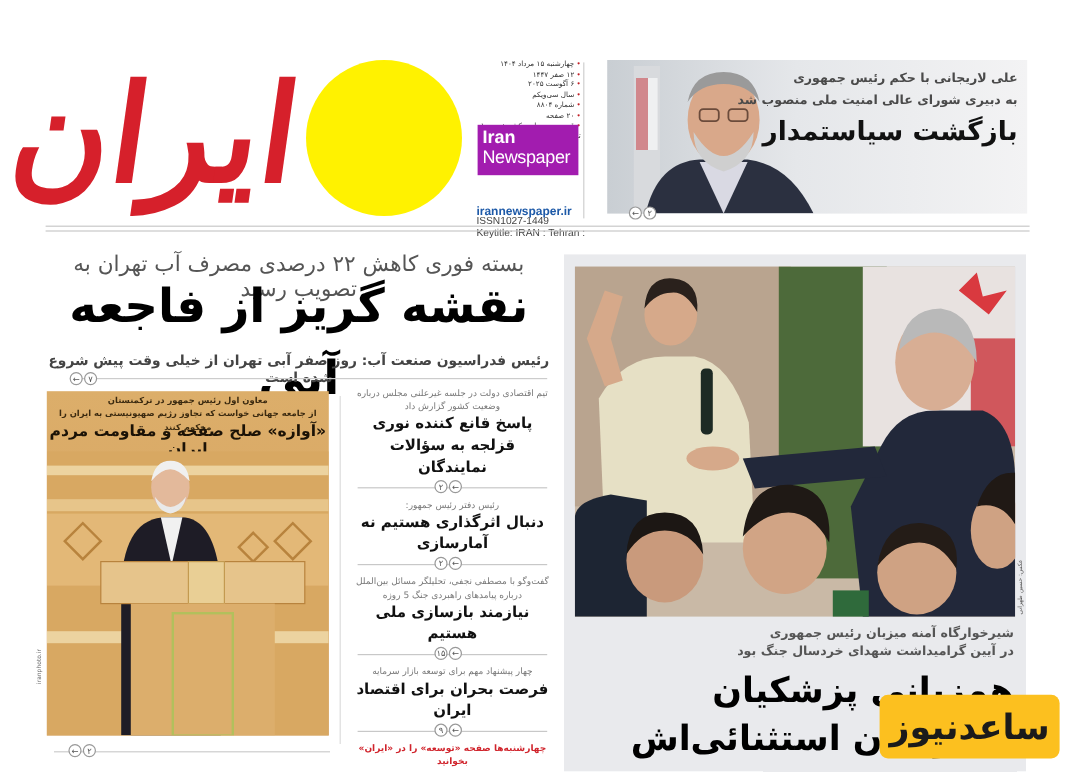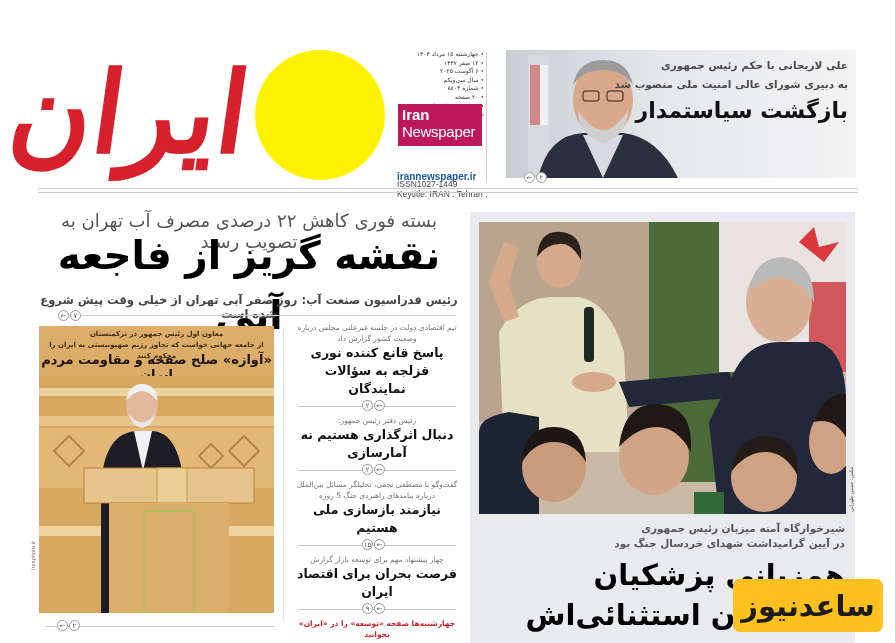--- a/index.html
+++ b/index.html
@@ -7,21 +7,21 @@
   .abs { position: absolute; }
 
   
   #logo { left: 38px; top: 48px; width: 210px; height: 135px; }
   #logo-text { position:absolute; left:0; top:0; width:210px; height:135px; font-family:"DejaVu Serif", serif; font-weight:bold; font-size:112px; color:#d6202b; direction:rtl; text-align:center; line-height:130px; transform: skewX(-8deg); letter-spacing:-4px; }
   #sun { left: 255px; top: 50px; width: 130px; height: 130px; border-radius: 50%; background: #fff200; }
   #masthead-line { left: 38px; top: 188px; width: 820px; height: 5px; border-top: 1px solid #c9c9c9; border-bottom: 1px solid #c9c9c9; }
 
   #issue-info { left: 392px; top: 50px; width: 92px; font-size: 6px; color:#333; line-height: 8.6px; direction: rtl; text-align: right; }
   #issue-info div::before { content: "• "; color:#c21f26; }
-  #brand-box { left: 398px; top: 104px; width: 84px; height: 42px; background:#be185d; color:#fff; padding: 3px 4px; }
+  #brand-box { left: 398px; top: 104px; width: 84px; height: 42px; background:#a21caf; color:#fff; padding: 3px 4px; }
   #brand-1 { font-family:"Liberation Sans", sans-serif; font-weight:bold; font-size:15px; line-height:16px; }
   #brand-2 { font-family:"Liberation Sans", sans-serif; font-size:15px; line-height:18px; letter-spacing:-0.3px; }
   #issn { left: 397px; top: 149px; font-family:"Liberation Sans", sans-serif; font-size: 8.5px; color:#444; line-height: 10px; margin-top: 30px; }
   #site { left: 397px; top: 171px; font-family:"Liberation Sans", sans-serif; font-weight:bold; font-size: 10px; color:#1e5aa8; }
   #vsep { left: 486px; top: 52px; width: 1px; height: 130px; background:#cfcfcf; }
 
   
   #teaser { left: 506px; top: 50px; width: 350px; height: 128px; background: linear-gradient(90deg,#c9ced3 0%, #e5e7ea 45%, #f3f3f4 100%); overflow: hidden; }
   #teaser-photo { position:absolute; left:22px; top:5px; width:150px; height:123px; }
   #teaser-kicker { position:absolute; right: 8px; top: 6px; width: 300px; font-size: 10.5px; line-height: 19px; color:#4a4a4a; font-weight:bold; direction: rtl; text-align:right; }
@@ -188,21 +188,21 @@
     <div class="mid-kicker">گفت‌وگو با مصطفی نجفی، تحلیلگر مسائل بین‌الملل درباره پیامدهای راهبردی جنگ 5 روزه</div>
     <div class="mid-title">نیازمند بازسازی ملی هستیم</div>
     <div class="mid-ref">
         <div class="pageref">
           <span>←</span>
           <span>۱۵</span>
         </div>
       </div>
   </div>
   <div class="mid-item">
-    <div class="mid-kicker">چهار پیشنهاد مهم برای توسعه بازار گزارش</div>
+    <div class="mid-kicker">چهار پیشنهاد مهم برای توسعه بازار سرمایه</div>
     <div class="mid-title">فرصت بحران برای اقتصاد ایران</div>
     <div class="mid-ref">
         <div class="pageref">
           <span>←</span>
           <span>۹</span>
         </div>
       </div>
   </div>
   <div class="mid-item">
     <div class="mid-kicker red">چهارشنبه‌ها صفحه «توسعه» را در «ایران» بخوانید</div>

